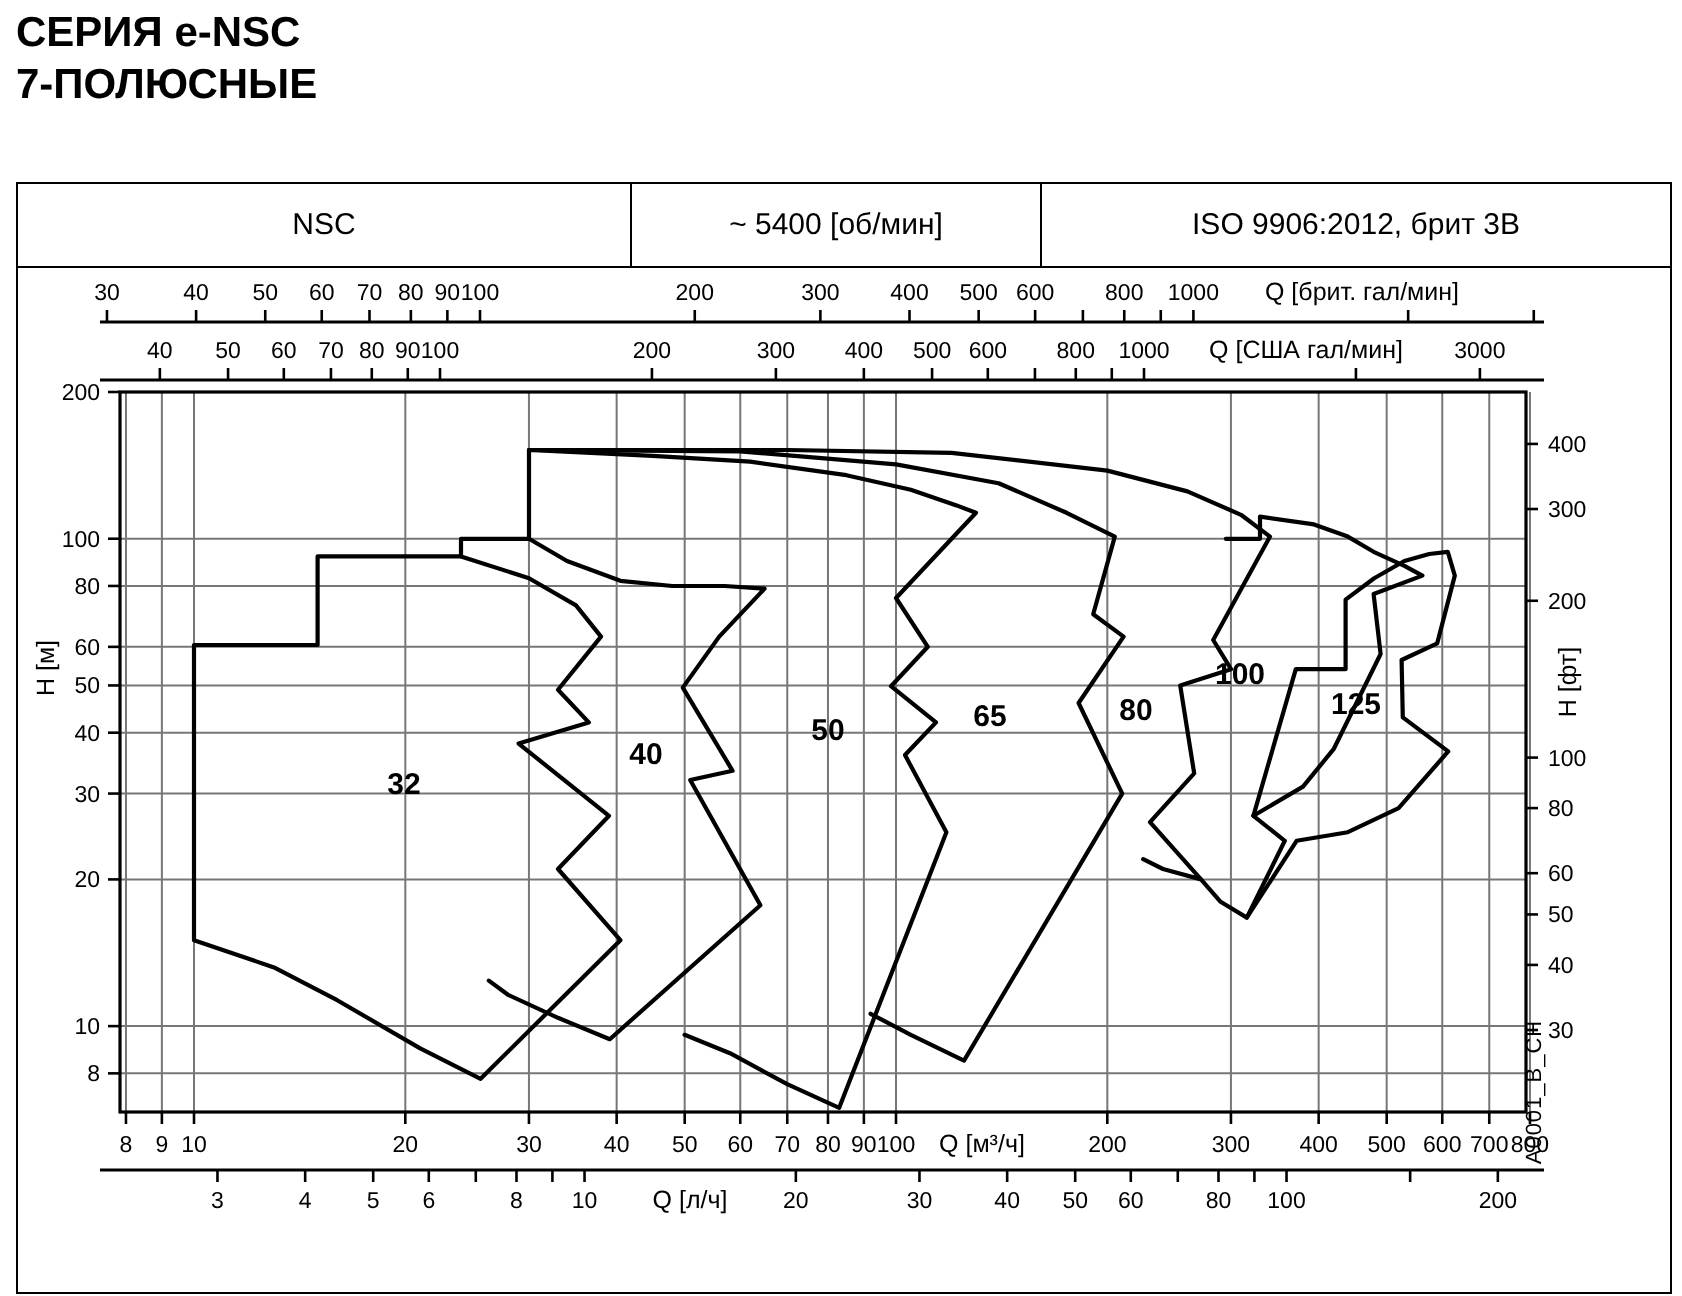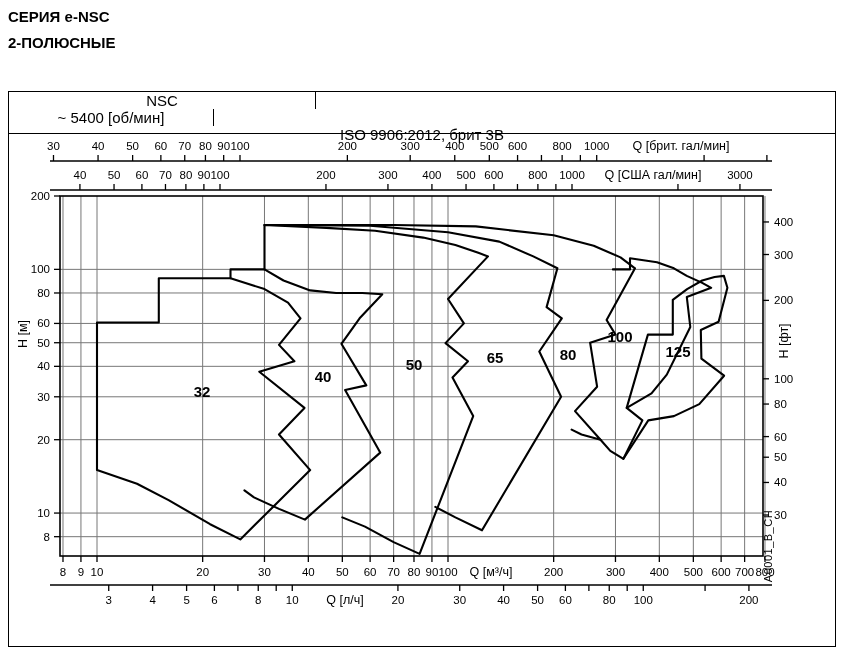--- a/index.html
+++ b/index.html
@@ -1,37 +1,37 @@
 <!DOCTYPE html>
 <html><head>
 <meta charset="utf-8">
 <style>
   html,body{margin:0;padding:0;background:#fff;}
   .page{position:relative;width:841px;height:648px;background:#fff;overflow:hidden;
         font-family:"Liberation Sans",sans-serif;color:#000;}
-  .title{position:absolute;left:8px;top:4px;font-weight:bold;font-size:15px;line-height:26px;white-space:nowrap;}
+  .title{position:absolute;left:8px;top:4px;font-weight:bold;font-size:21px;line-height:26px;white-space:nowrap;}
   .figure{position:absolute;left:8px;top:91px;width:826px;height:554px;border:1.5px solid #000;}
-  .hdr{position:absolute;left:0;top:0;width:100%;height:41px;border-bottom:1.5px solid #000;display:flex;flex-direction:column;}
+  .hdr{position:absolute;left:0;top:0;width:100%;height:41px;border-bottom:1.5px solid #000;display:flex;}
   .hdr .cell{display:flex;align-items:center;justify-content:center;font-size:15px;}
   .hdr .c1{width:306px;border-right:1.5px solid #000;}
   .hdr .c2{width:204px;border-right:1.5px solid #000;}
   .hdr .c3{flex:1;}
   svg.chart{position:absolute;left:0;top:0;width:841px;height:648px;}
   .watermark{position:absolute;left:762px;top:476px;width:11px;height:140px;font-size:11px;
              white-space:nowrap;transform:rotate(-90deg);transform-origin:center center;
              display:flex;align-items:center;justify-content:center;letter-spacing:0.5px;}
 </style>
 </head>
 <body>
 
 <div class="page">
 
   <div class="title">
     <div>СЕРИЯ e-NSC</div>
-    <div>2-ПОЛЮСНЫЕ</div>
+    <div>7-ПОЛЮСНЫЕ</div>
   </div>
 
   <svg class="chart" id="chartSvg" viewBox="0 0 841 648" xmlns="http://www.w3.org/2000/svg">
       <g>
         <line x1="62.98458543417218" y1="196" x2="62.98458543417218" y2="556" stroke="#777" stroke-width="1"></line>
         <line x1="80.93912081320303" y1="196" x2="80.93912081320303" y2="556" stroke="#777" stroke-width="1"></line>
         <line x1="97" y1="196" x2="97" y2="556" stroke="#777" stroke-width="1"></line>
         <line x1="202.66152847805742" y1="196" x2="202.66152847805742" y2="556" stroke="#777" stroke-width="1"></line>
         <line x1="264.4695604066015" y1="196" x2="264.4695604066015" y2="556" stroke="#777" stroke-width="1"></line>
         <line x1="308.32305695611484" y1="196" x2="308.32305695611484" y2="556" stroke="#777" stroke-width="1"></line>

